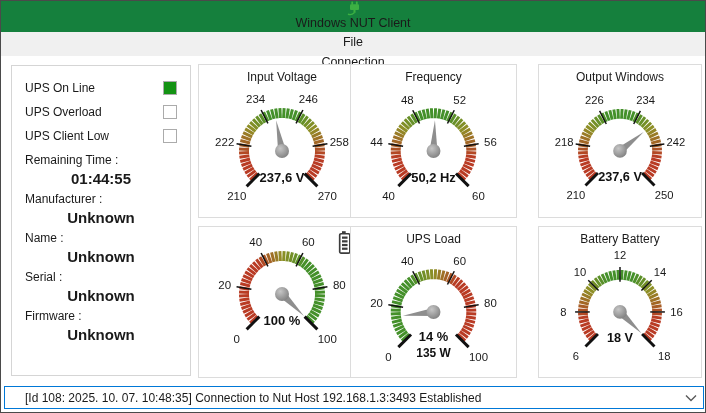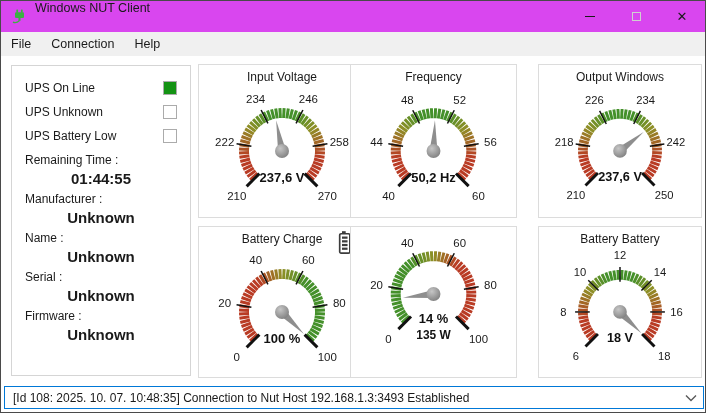--- a/index.html
+++ b/index.html
@@ -3,32 +3,32 @@
 <meta charset="utf-8">
 <style>
   html,body{margin:0;padding:0;background:#8a9a6a;}
   *{box-sizing:border-box;}
   .window{
     position:relative;width:706px;height:413px;background:#ffffff;
     border:1px solid #4a4a4a;overflow:hidden;
     font-family:"Liberation Sans",sans-serif;color:#1a1a1a;
   }
   
-  .titlebar{position:absolute;left:0;top:0;width:100%;height:31px;background:#d946ef;
-    display:flex;}
+  .titlebar{position:absolute;left:0;top:0;width:100%;height:31px;background:#15803d;
+    display:flex;align-items:center;flex-direction:column;}
   .titlebar .appicon{margin-left:11px;margin-right:8px;display:flex;align-items:center;}
   .titlebar .title{font-size:12.5px;}
   .win-controls{margin-left:auto;display:flex;height:100%;}
   .win-btn{width:46px;height:100%;display:flex;align-items:center;justify-content:center;cursor:default;}
   .min-glyph{display:block;width:10px;height:1px;background:#1a1a1a;}
   .max-glyph{display:block;width:9px;height:9px;border:1px solid #cfcfcf;}
   .close-glyph{font-size:13px;color:#1a1a1a;line-height:1;}
   
   .menubar{position:absolute;left:0;top:31px;width:100%;height:24px;background:#f0f0f0;
-    display:flex;align-items:center;padding-left:0;}
+    display:flex;align-items:center;padding-left:0;flex-direction:column;}
   .menu-item{font-size:12.5px;padding:3px 10px;cursor:default;}
   
   .groupbox{position:absolute;left:10px;top:64px;width:180px;height:311px;
     border:1px solid #d5d5d5;background:#fff;padding:10px 13px 0 13px;}
   .ind-row{display:flex;align-items:center;justify-content:space-between;height:24px;}
   .ind-label{font-size:12px;}
   .ind-box{width:14px;height:14px;border:1px solid #ababab;background:#ffffff;}
   .field{margin-top:4px;}
   .f-label{font-size:12px;margin-top:5px;}
   .f-value{font-size:15px;font-weight:bold;text-align:center;margin-top:3px;}
@@ -43,21 +43,21 @@
   .gauge-canvas{width:100%;height:calc(100% - 20px);display:flex;justify-content:center;}
   .gauge-canvas svg{width:166px;height:100%;}
   svg text{font-family:"Liberation Sans",sans-serif;}
   .g-lab{font-size:11.5px;fill:#1a1a1a;}
   .g-val{font-size:13px;font-weight:bold;fill:#111;}
   .g-val2{font-size:12px;font-weight:bold;fill:#111;}
   .battery-icon{position:absolute;right:5px;top:3px;}
   
   .status-combo{position:absolute;left:3px;top:385px;width:700px;height:23px;
     border:1px solid #0078d7;background:#fff;display:flex;align-items:center;
-    padding:0 6px 0 8px;}
+    padding:0 6px 0 20px;}
   .status-text{font-size:12px;white-space:nowrap;overflow:hidden;flex:1;}
   .combo-arrow{display:flex;align-items:center;}
 </style>
 </head>
 <body>
 
 <svg width="0" height="0" style="position:absolute" aria-hidden="true">
   <defs>
     <radialGradient id="hubgrad" cx="38%" cy="32%" r="75%">
       <stop offset="0%" stop-color="#c6c6c6"></stop>
@@ -99,25 +99,25 @@
     <span class="menu-item">Connection</span>
     <span class="menu-item">Help</span>
   </div>
 
   <div class="groupbox">
     <div class="ind-row">
       <span class="ind-label">UPS On Line</span>
       <span class="ind-box" style="background: rgb(20, 147, 20);"></span>
     </div>
     <div class="ind-row">
-      <span class="ind-label">UPS Unknown</span>
+      <span class="ind-label">UPS Overload</span>
       <span class="ind-box"></span>
     </div>
     <div class="ind-row">
-      <span class="ind-label">UPS Battery Low</span>
+      <span class="ind-label">UPS Client Low</span>
       <span class="ind-box"></span>
     </div>
     <div class="field">
       <div class="f-label">Remaining Time :</div>
       <div class="f-value">01:44:55</div>
     </div>
     <div class="field">
       <div class="f-label">Manufacturer :</div>
       <div class="f-value">Unknown</div>
     </div>
@@ -339,21 +339,20 @@
           <text x="140.285923754518" y="61.92680102766661" text-anchor="middle" class="g-lab">242</text>
           <line x1="105.62741699796952" y1="89.62741699796952" x2="118.35533905932738" y2="102.35533905932738" stroke="#111111" stroke-width="3"></line>
           <text x="128.25483399593904" y="116.25483399593904" text-anchor="middle" class="g-lab">250</text>
           <polygon points="107.1933426274882,47.61747765359312 80.49902937465718,63.87827837064668 85.50097062534283,70.12172162935332" fill="#8e8e8e"></polygon>
           <circle cx="83" cy="67" r="7" fill="url(#hubgrad)"></circle>
           <text x="83" y="98" text-anchor="middle" class="g-val">237,6 V</text>
         </svg>
       </div>
   </div>
   <div class="gauge-panel gp-r2 gp-c1">
-    <div class="gauge-title">Battery Charge</div>
     <span class="battery-icon">
       <svg viewBox="0 0 26 28" width="24" height="26">
         <rect x="4" y="4" width="11" height="21" rx="1.5" fill="none" stroke="#3c3c3c" stroke-width="1.8"></rect>
         <rect x="6.5" y="1.2" width="4" height="3" fill="#3c3c3c"></rect>
         <rect x="6.5" y="7" width="6" height="2.4" fill="#3c3c3c"></rect>
         <rect x="6.5" y="11" width="6" height="2.4" fill="#3c3c3c"></rect>
         <rect x="6.5" y="15" width="6" height="2.4" fill="#3c3c3c"></rect>
         <rect x="6.5" y="19" width="6" height="2.4" fill="#3c3c3c"></rect>
         <path d="M16 7 l3 3.5 5-7" fill="none" stroke="#1a1a1a" stroke-width="2.2"></path>
       </svg>
@@ -420,20 +419,21 @@
           <text x="140.285923754518" y="61.92680102766661" text-anchor="middle" class="g-lab">80</text>
           <line x1="105.62741699796952" y1="89.62741699796952" x2="118.35533905932738" y2="102.35533905932738" stroke="#111111" stroke-width="3"></line>
           <text x="128.25483399593904" y="116.25483399593904" text-anchor="middle" class="g-lab">100</text>
           <polygon points="104.92031021678298,88.92031021678298 85.82842712474618,64.17157287525382 80.17157287525382,69.82842712474618" fill="#8e8e8e"></polygon>
           <circle cx="83" cy="67" r="7" fill="url(#hubgrad)"></circle>
           <text x="83" y="98" text-anchor="middle" class="g-val">100 %</text>
         </svg>
       </div>
   </div>
   <div class="gauge-panel gp-r2 gp-c2">
+    <div class="gauge-title">UPS Load</div>
     <div class="gauge-canvas">
         <svg viewBox="0 0 166 130">
           <line x1="58.54861286328634" y1="89.16144550995159" x2="51.13910160973675" y2="95.87703505842178" stroke="rgb(68,144,42)" stroke-width="3"></line>
           <line x1="56.49415146113871" y1="86.6580770482503" x2="48.462076146332265" y2="92.61507009317464" stroke="rgb(68,144,42)" stroke-width="3"></line>
           <line x1="54.69495586999102" y1="83.96539055837631" x2="46.1176697699883" y2="89.10641800030852" stroke="rgb(68,144,42)" stroke-width="3"></line>
           <line x1="53.168353326926365" y1="81.1093180831993" x2="44.12846039569193" y2="85.38486901750213" stroke="rgb(68,144,42)" stroke-width="3"></line>
           <line x1="51.929045848960314" y1="78.11736516194327" x2="42.513605197130104" y2="81.48626369586546" stroke="rgb(68,144,42)" stroke-width="3"></line>
           <line x1="50.98896864458005" y1="75.0183459368077" x2="41.28865611263461" y2="77.44814773584034" stroke="rgb(68,144,42)" stroke-width="3"></line>
           <line x1="50.357175171162226" y1="71.84210565702693" x2="40.46541007151442" y2="73.30941040158055" stroke="rgb(68,144,42)" stroke-width="3"></line>
           <line x1="50.03974994522931" y1="68.6192332528048" x2="40.051795383177584" y2="69.10990999607898" stroke="rgb(68,144,42)" stroke-width="3"></line>

